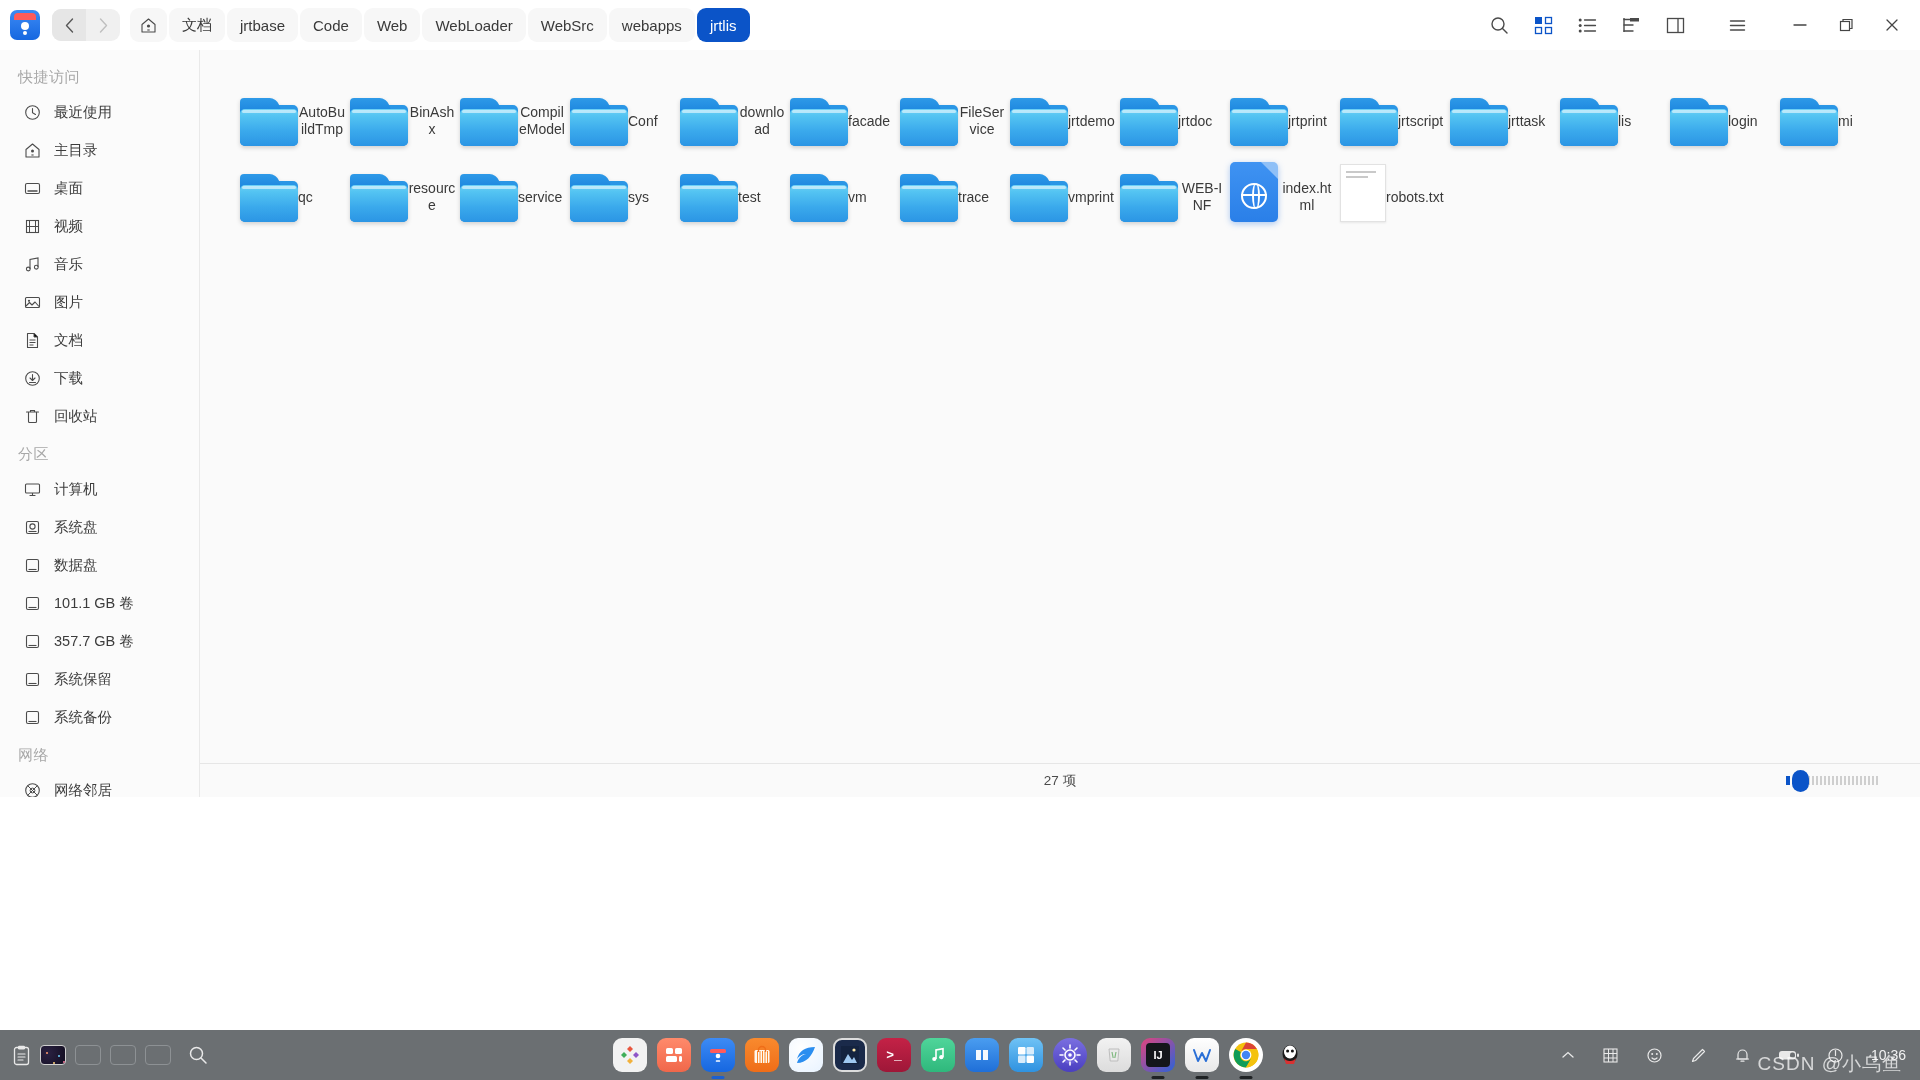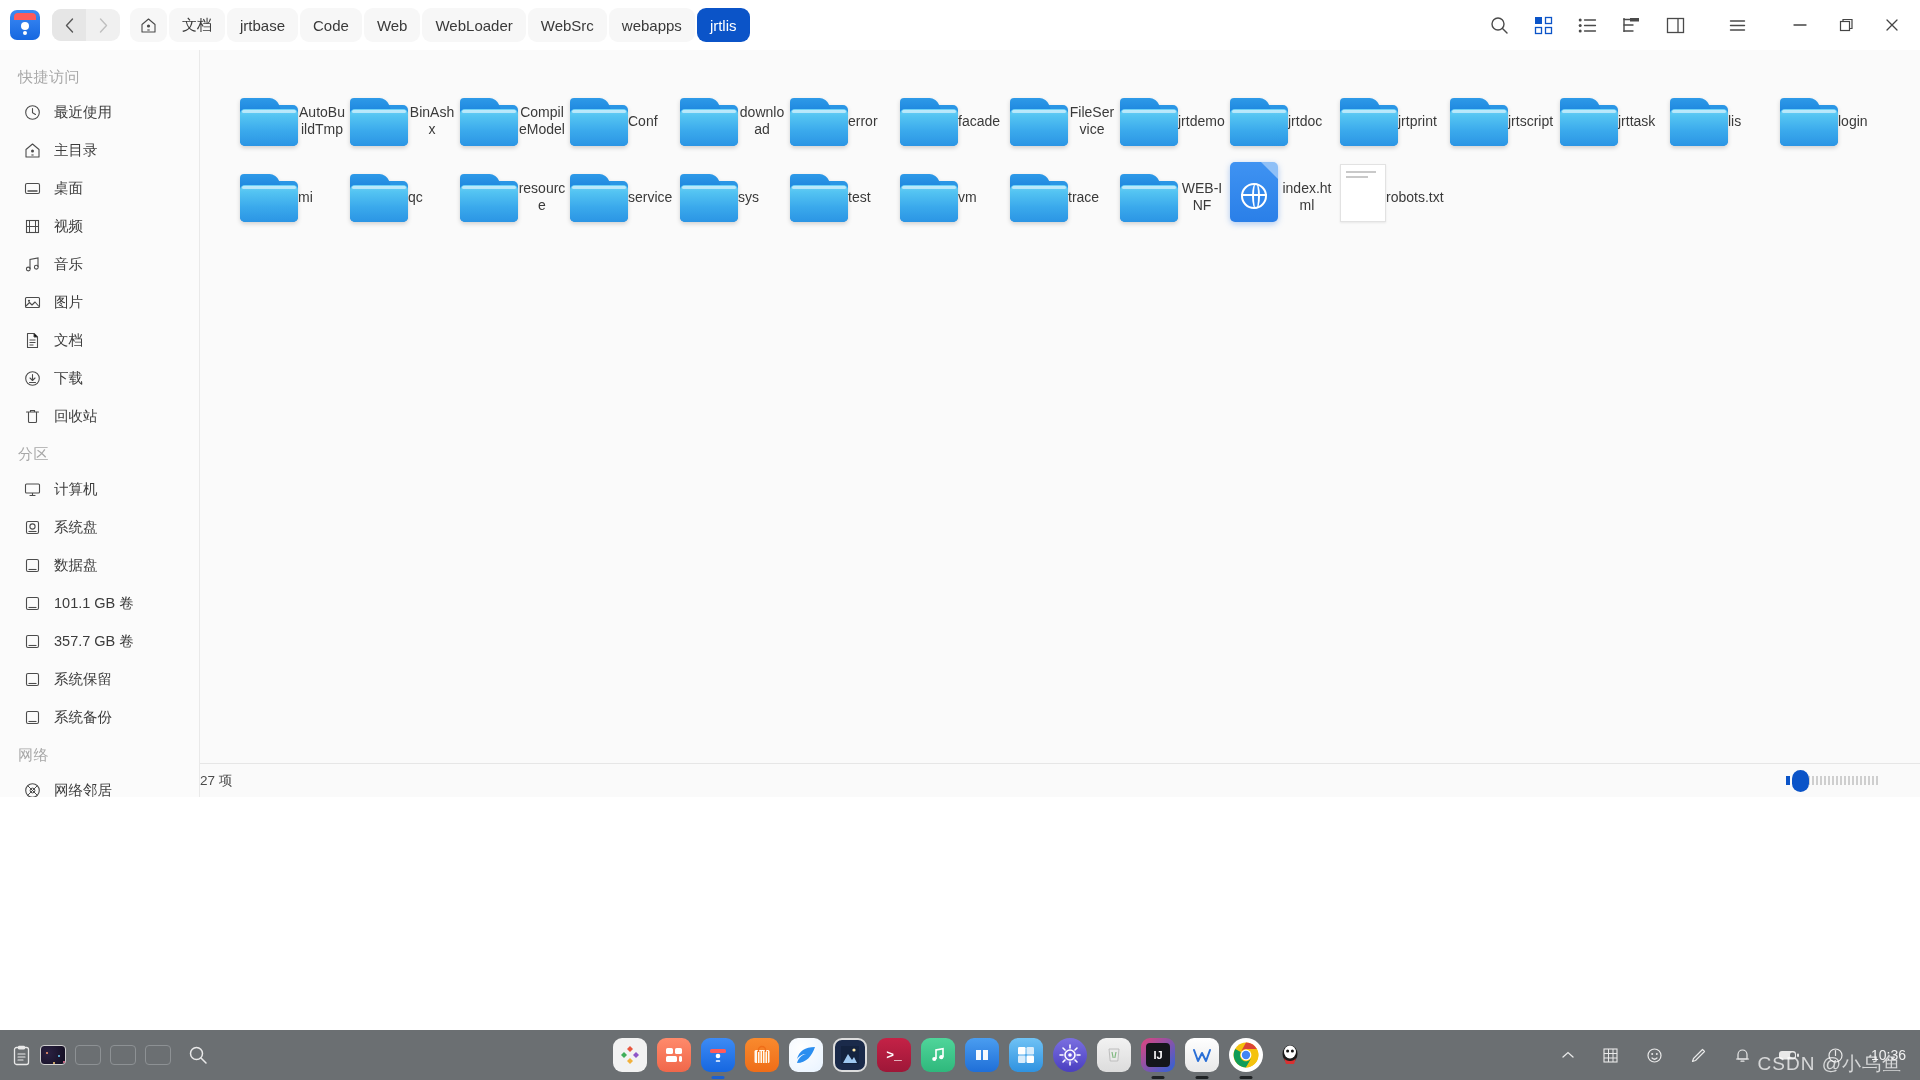--- a/index.html
+++ b/index.html
@@ -71,21 +71,21 @@
   .htmlfile .globe::after { content:""; position:absolute; left:-2px; top:9px; width:26px; height:4px; border-top:2px solid #fff; }
 
   
   .txtfile { width:46px; height:58px; background:#ffffff; border:1px solid #e2e2e2; position:relative; overflow:hidden; box-shadow:0 1px 2px rgba(0,0,0,.08); }
   .txtfile .ln { position:absolute; left:5px; height:2px; background:#c9c9c9; }
   .txtfile .ln.a { top:6px; width:30px; }
   .txtfile .ln.b { top:11px; width:22px; }
 
   
   #statusbar { height:34px; flex:0 0 34px; border-top:1px solid #e6e6e6; background:#fafafa; display:flex; align-items:center; position:relative; }
-  #status-count { position:absolute; left:0; right:0; text-align:left; font-size:13.5px; color:#4b4b4b; }
+  #status-count { position:absolute; left:0; right:0; text-align:center; font-size:13.5px; color:#4b4b4b; }
   #zoomslider { position:absolute; right:24px; width:110px; height:16px; display:flex; align-items:center; }
   #zoomslider .ticks { position:absolute; left:14px; right:0; height:9px; display:flex; gap:2px; align-items:center; }
   #zoomslider .ticks i { display:block; width:2px; height:9px; background:#cfcfcf; }
   #zoomslider .mini { position:absolute; left:0; width:4px; height:9px; background:#0b54c8; }
   #zoomslider .knob { position:absolute; left:6px; width:17px; height:22px; border-radius:9px; background:#0b54c8; }
 
   
   #taskbar { position:absolute; left:0; top:1030px; width:1920px; height:50px; background:#6b6f72; display:flex; align-items:center; padding:0 12px; }
   .tk-left { display:flex; align-items:center; gap:9px; }
   .tk-ic { color:#e9e9e9; display:flex; align-items:center; justify-content:center; }
@@ -450,31 +450,20 @@
           </div>
           <div class="cell">
             <div class="ico">
               <div class="folder">
                 <div class="back"></div>
                 <div class="tab"></div>
                 <div class="front"></div>
                 <div class="gloss"></div>
               </div>
             </div>
-            <div class="nm">error</div>
-          </div>
-          <div class="cell">
-            <div class="ico">
-              <div class="folder">
-                <div class="back"></div>
-                <div class="tab"></div>
-                <div class="front"></div>
-                <div class="gloss"></div>
-              </div>
-            </div>
             <div class="nm">facade</div>
           </div>
           <div class="cell">
             <div class="ico">
               <div class="folder">
                 <div class="back"></div>
                 <div class="tab"></div>
                 <div class="front"></div>
                 <div class="gloss"></div>
               </div>
@@ -638,20 +627,31 @@
           <div class="cell">
             <div class="ico">
               <div class="folder">
                 <div class="back"></div>
                 <div class="tab"></div>
                 <div class="front"></div>
                 <div class="gloss"></div>
               </div>
             </div>
             <div class="nm">trace</div>
+          </div>
+          <div class="cell">
+            <div class="ico">
+              <div class="folder">
+                <div class="back"></div>
+                <div class="tab"></div>
+                <div class="front"></div>
+                <div class="gloss"></div>
+              </div>
+            </div>
+            <div class="nm">vmprint</div>
           </div>
           <div class="cell">
             <div class="ico">
               <div class="folder">
                 <div class="back"></div>
                 <div class="tab"></div>
                 <div class="front"></div>
                 <div class="gloss"></div>
               </div>
             </div>

